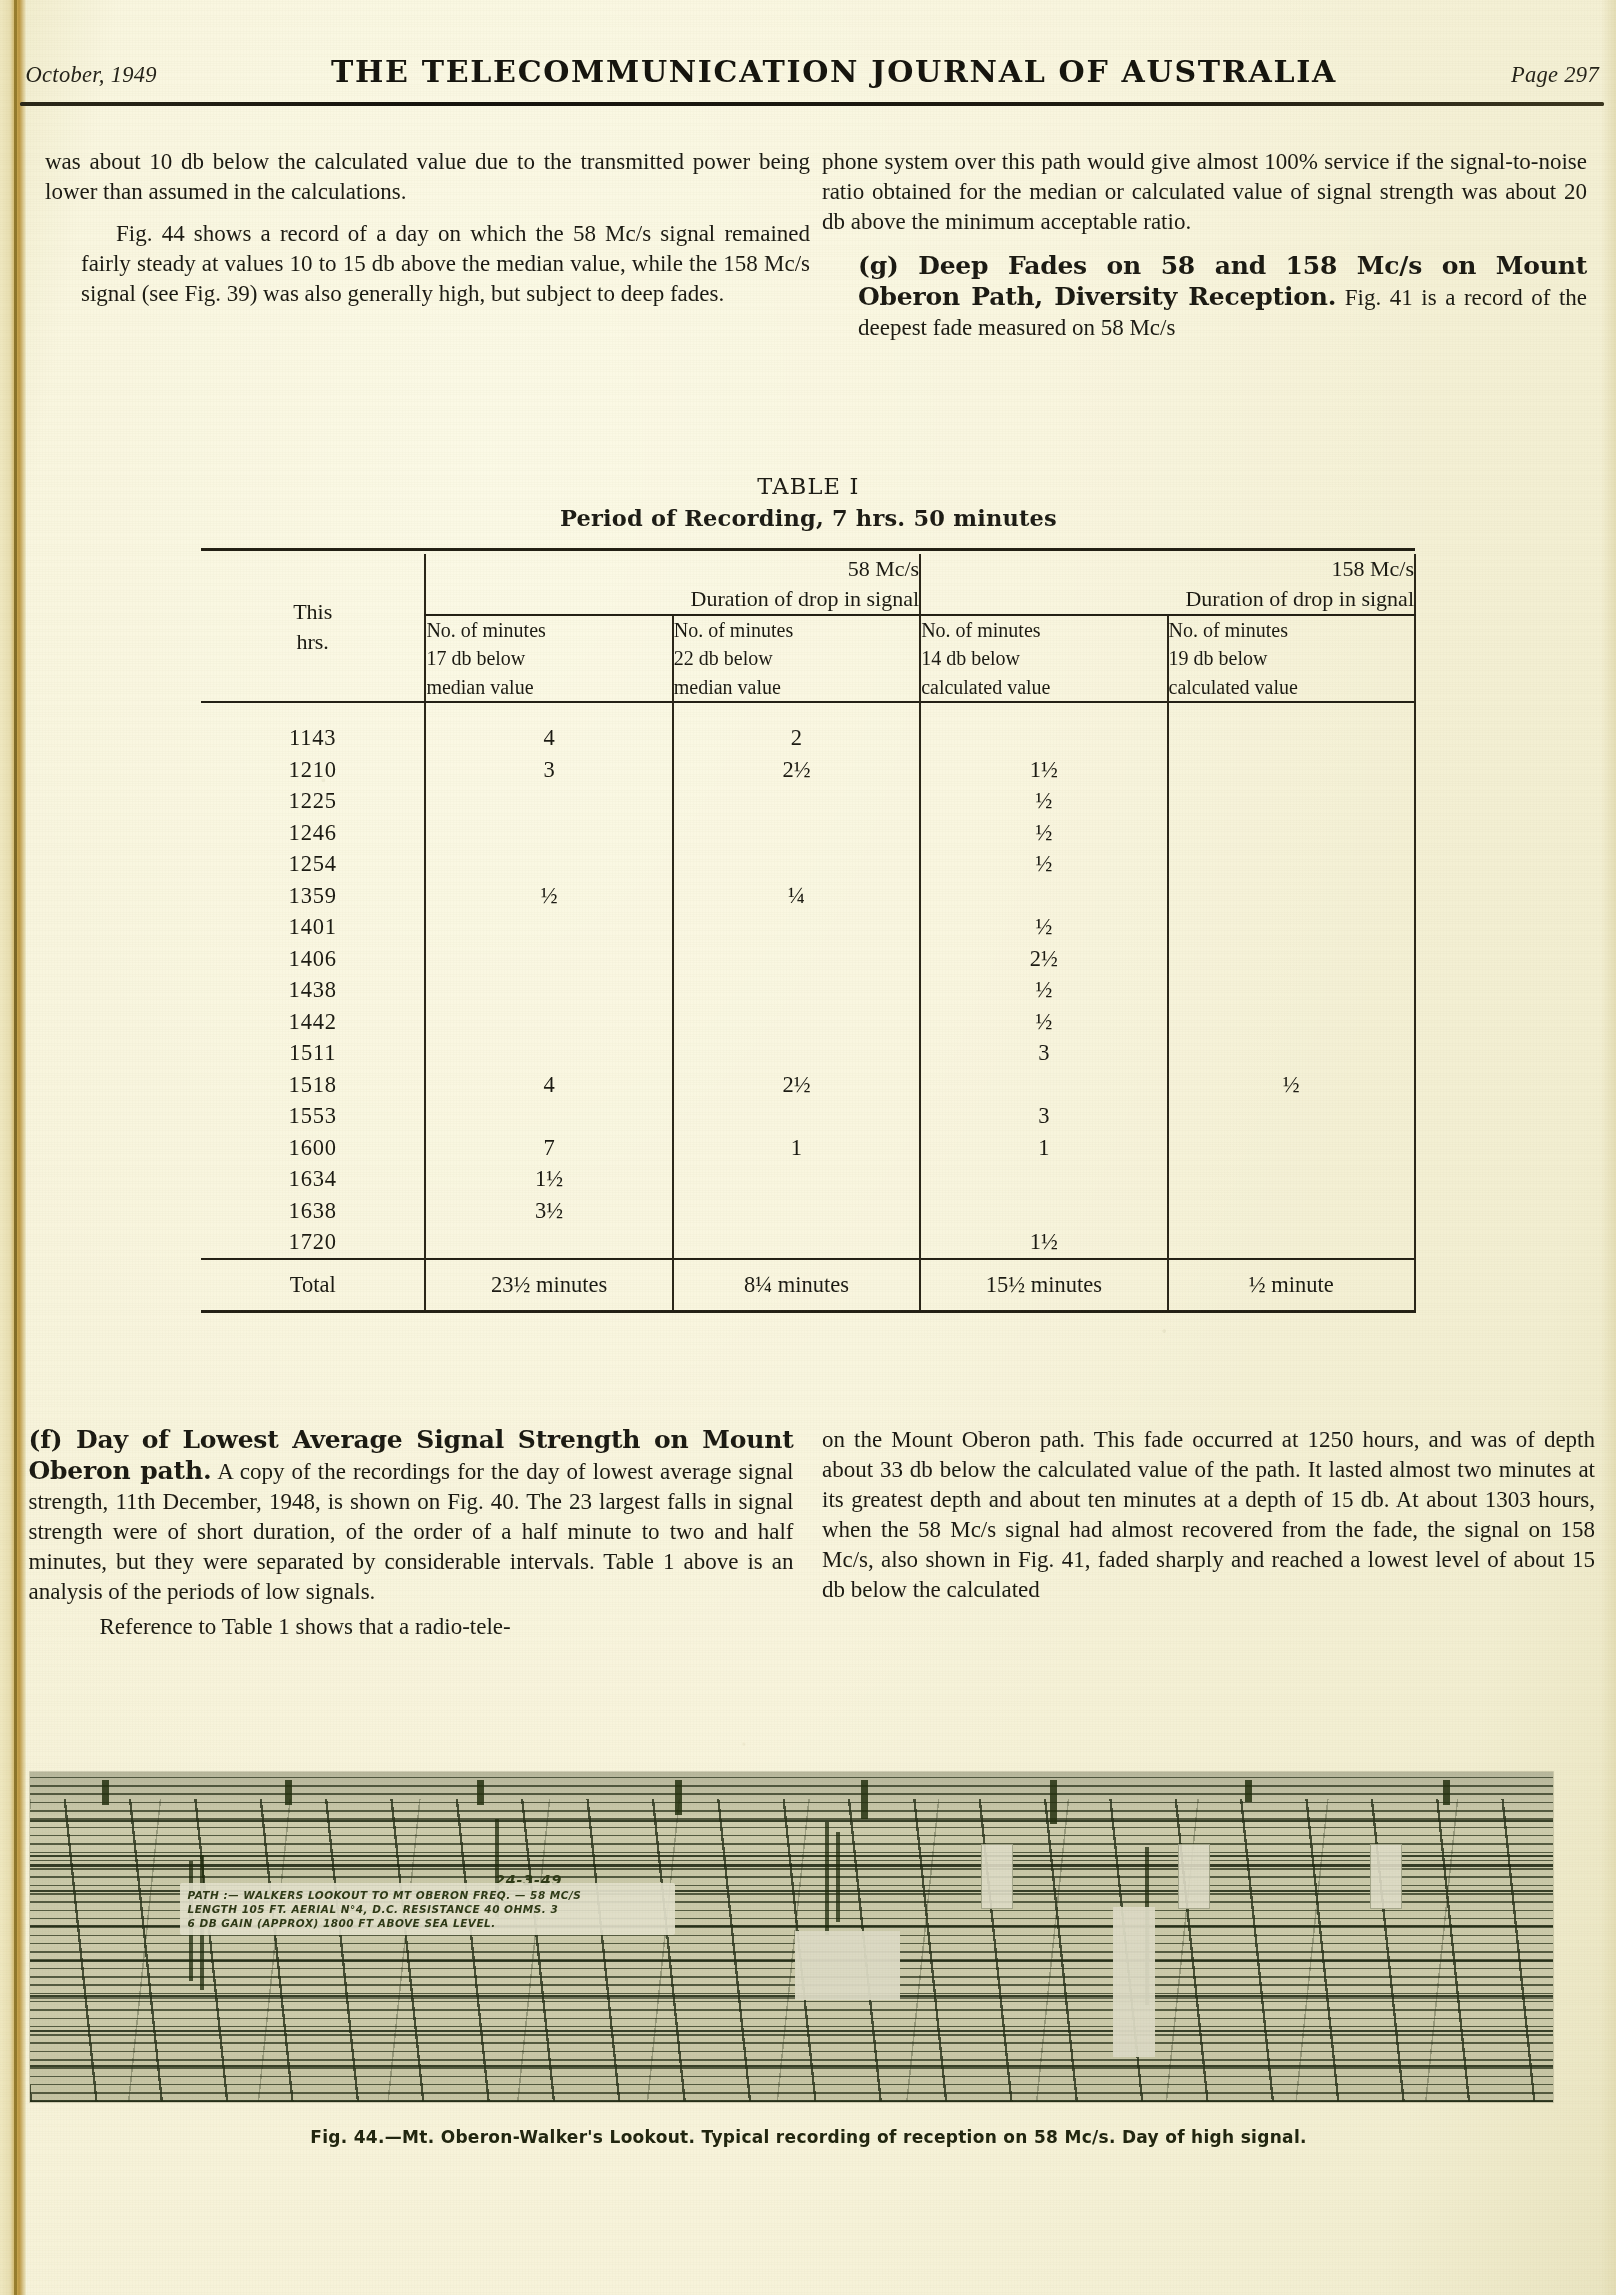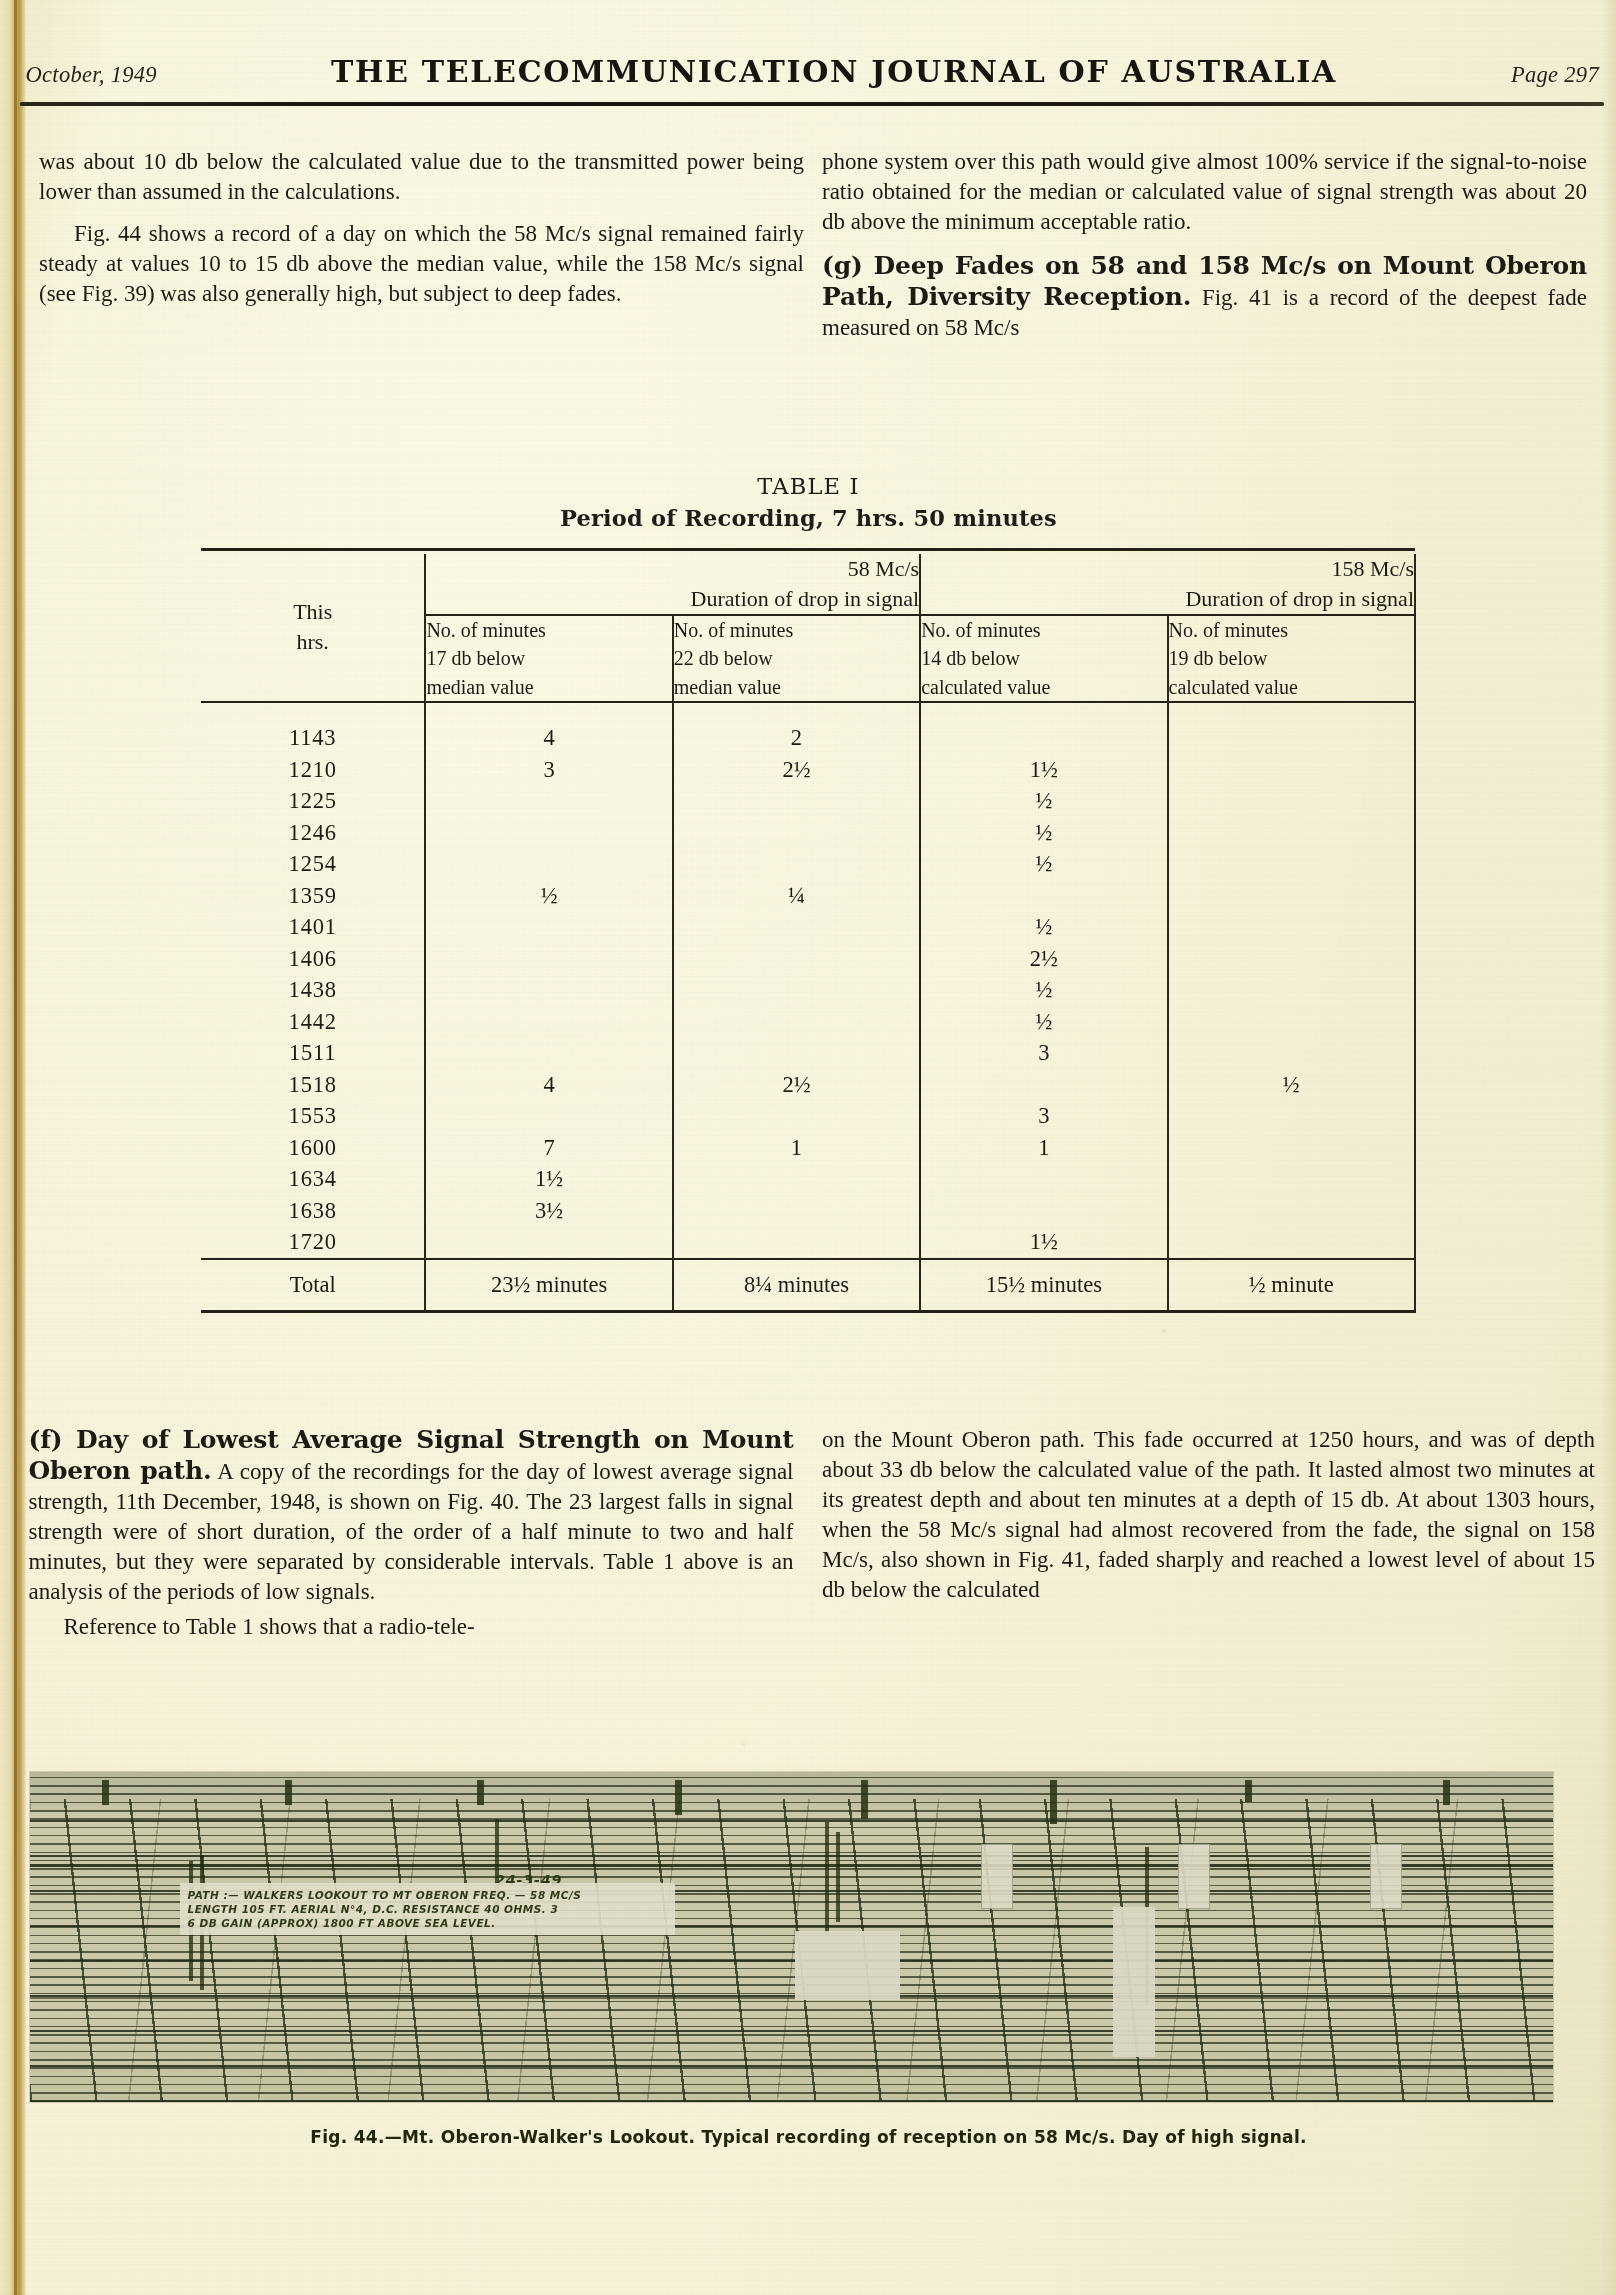--- a/index.html
+++ b/index.html
@@ -66,23 +66,23 @@
     border-radius:1.5px;
   }
 
   
   .col{
     position:absolute;width:765px;
     font-size:23px;line-height:30px;text-align:justify;
     color:#1b1a13;
   }
   .col p{margin:0 0 0 0;}
-  .col p + p{margin-top:12px;}
+  .col p + p{margin-top:12px;margin-left:36px;}
   .indent{text-indent:35px;}
-  .col-left-top{left:39px;top:147px;}
+  .col-left-top{left:45px;top:147px;}
   .col-right-top{left:822px;top:147px;}
   .col-left-bot{left:28.5px;top:1425px;width:765px;}
   .col-right-bot{left:822px;top:1425px;width:773px;}
   b.run{font-family:"DejaVu Serif",serif;font-weight:bold;font-size:25px;letter-spacing:-0.2px;}
 
   
   .tbl-wrap{position:absolute;left:28.5px;top:473px;width:1560px;}
   .tbl-cap{text-align:center;}
   .tbl-cap .t1{font-size:22.5px;letter-spacing:1.2px;font-family:"DejaVu Serif",serif;}
   .tbl-cap .t2{font-size:22.5px;font-family:"DejaVu Serif",serif;font-weight:bold;margin-top:9px;letter-spacing:0.2px;}

